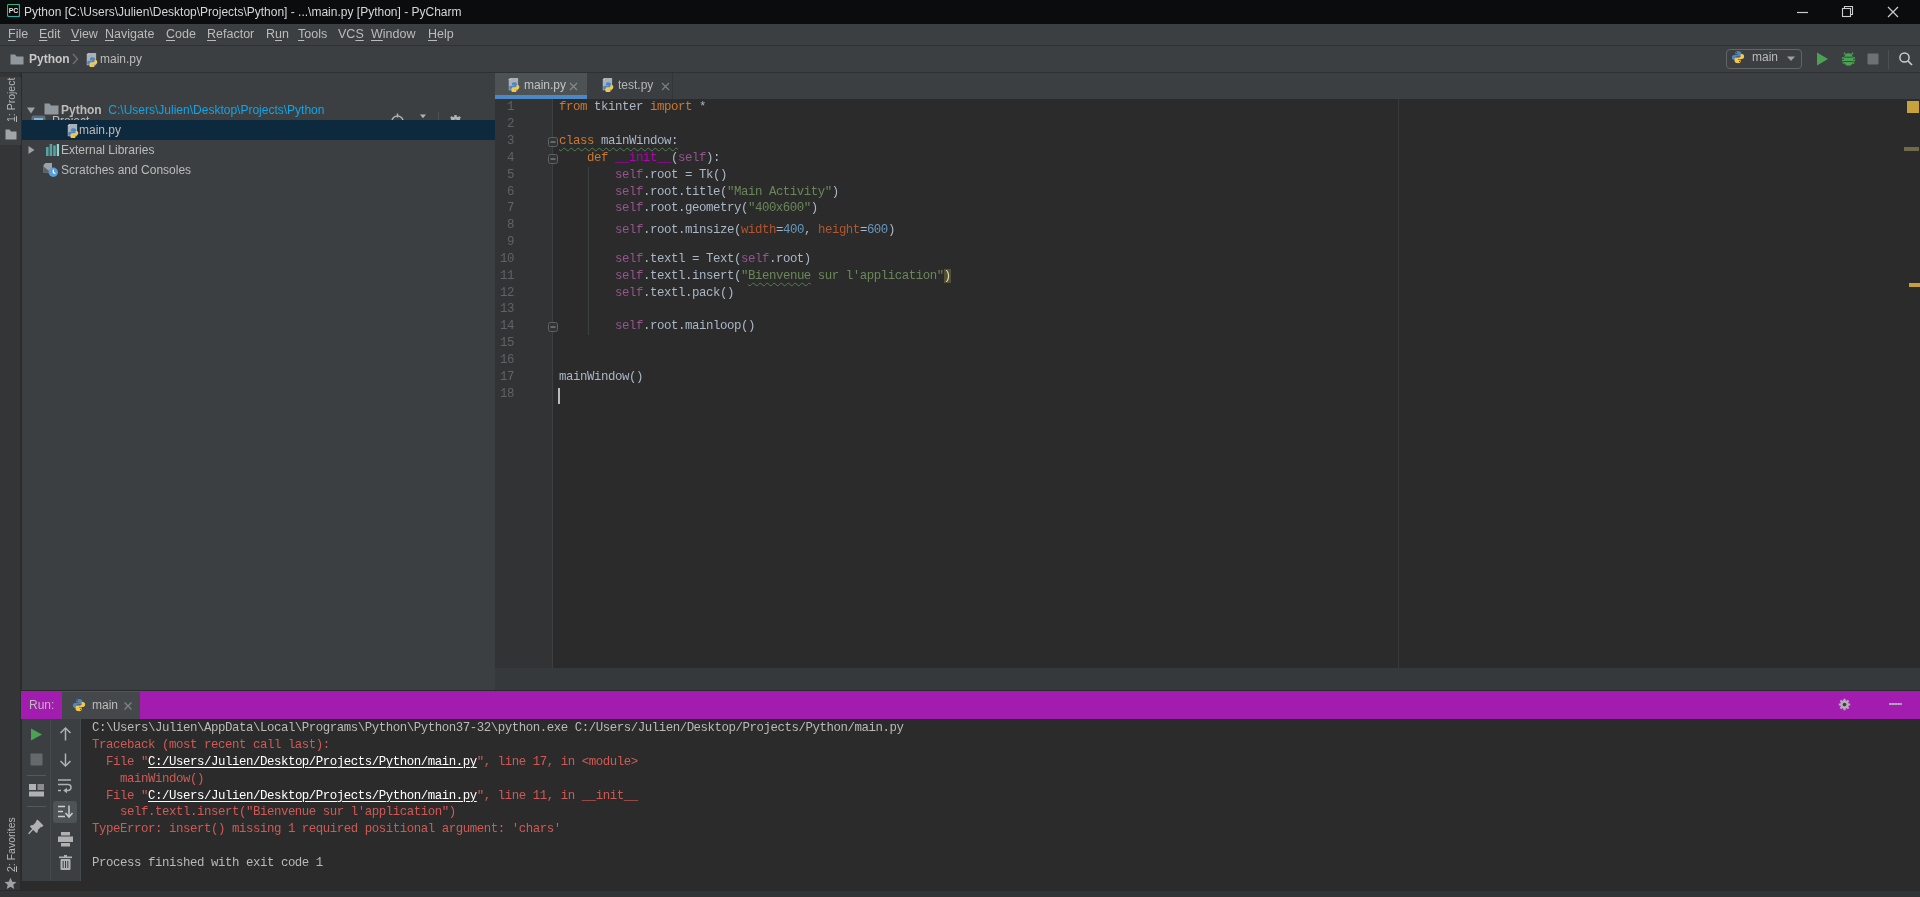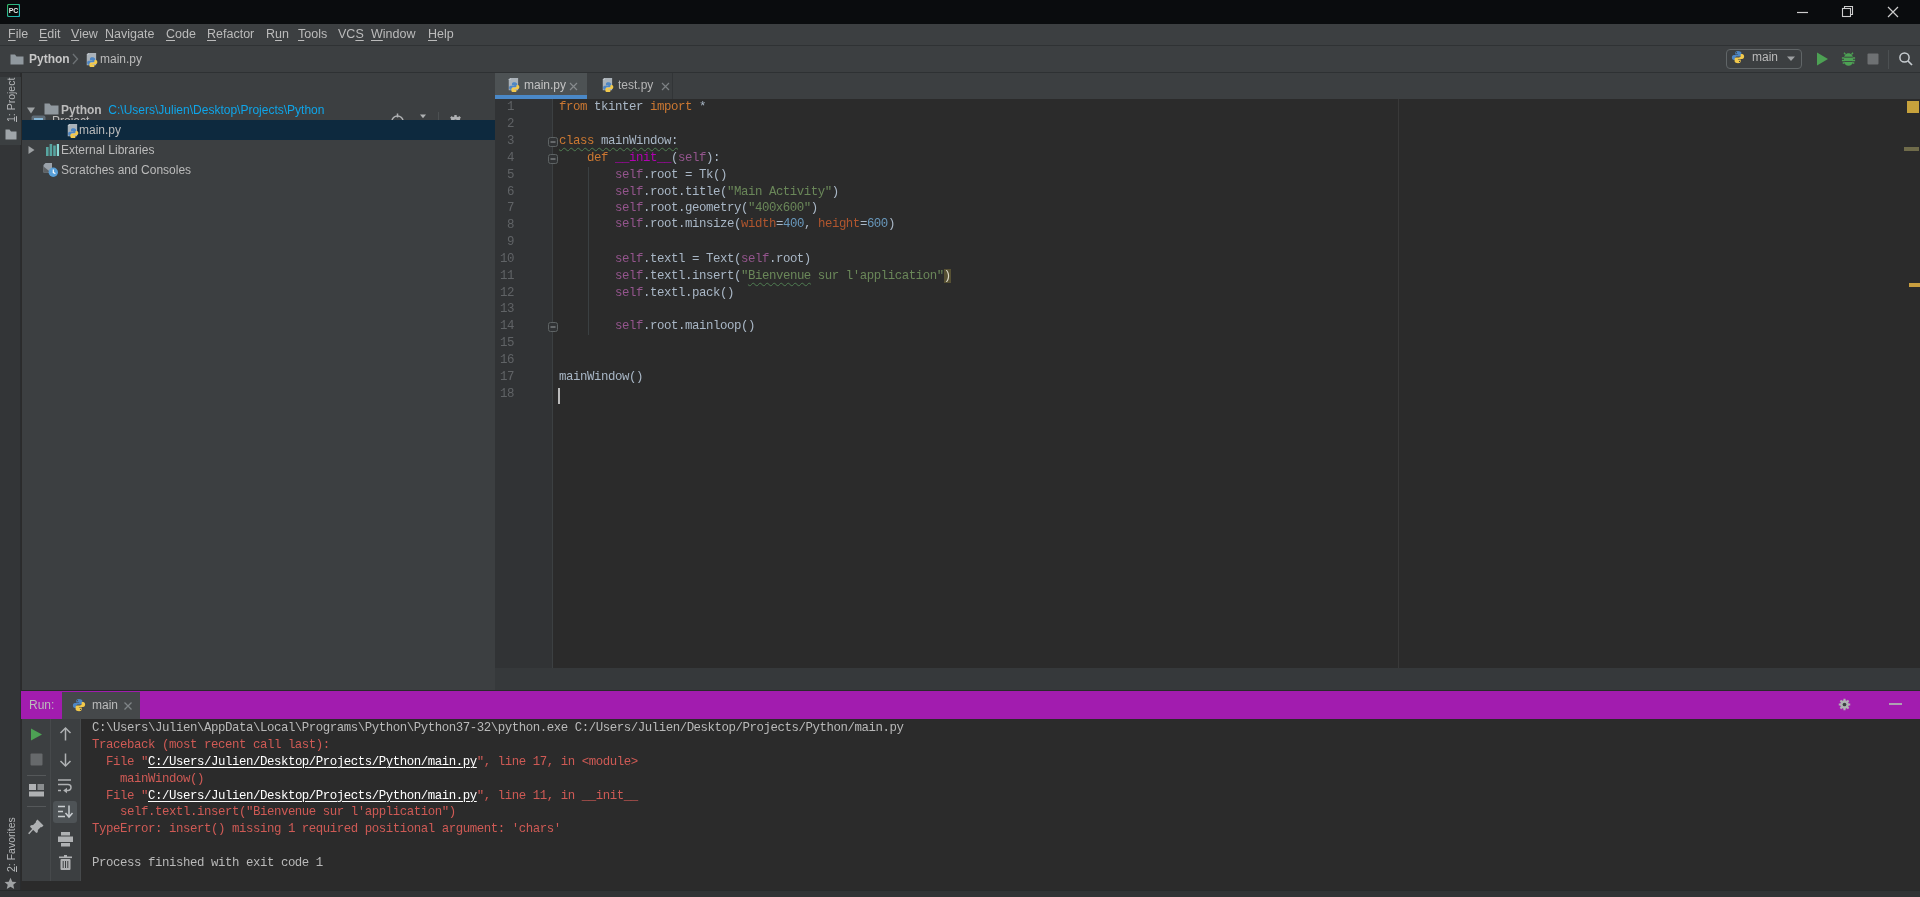--- a/index.html
+++ b/index.html
@@ -53,20 +53,21 @@
     <svg class="abs" style="left:7px;top:4px" width="13" height="13" viewBox="0 0 14 14">
       <defs>
           <linearGradient id="pcg" x1="0" y1="0" x2="1" y2="1">
         <stop offset="0" stop-color="#34b768"></stop>
             <stop offset="1" stop-color="#1fb7c4"></stop>
           </linearGradient>
         </defs>
       <rect x="0.5" y="0.5" width="13" height="13" rx="1.5" fill="#060808" stroke="url(#pcg)" stroke-width="1.4"></rect>
       <text x="7" y="10" text-anchor="middle" font-size="7.5" font-weight="bold" fill="#e9e9e9" font-family="Liberation Sans">PC</text>
     </svg>
+    <div class="abs" id="title-text">Python [C:\Users\Julien\Desktop\Projects\Python] - ...\main.py [Python] - PyCharm</div>
     <svg class="abs" style="left:1796px;top:6px" width="14" height="12" viewBox="0 0 14 12">
         <path d="M1 6.5h11" stroke="#cdcdcd" stroke-width="1.2"></path>
       </svg>
     <svg class="abs" style="left:1841px;top:5px" width="14" height="13" viewBox="0 0 14 13">
         <rect x="1.5" y="3.5" width="8" height="8" fill="none" stroke="#cdcdcd" stroke-width="1.1"></rect>
         <path d="M3.5 3.5 V1.5 H11.5 V9.5 H9.5" fill="none" stroke="#cdcdcd" stroke-width="1.1"></path>
       </svg>
     <svg class="abs" style="left:1886px;top:6px" width="14" height="12" viewBox="0 0 14 12">
         <path d="M2 1 L12 11 M12 1 L2 11" stroke="#cdcdcd" stroke-width="1.2"></path>
       </svg>
@@ -263,21 +264,21 @@
     <div class="ln mono" style="top:236.1px;height:17px;line-height:17px">15</div>
     <div class="ln mono" style="top:253.0px;height:17px;line-height:17px">16</div>
     <div class="ln mono" style="top:269.8px;height:17px;line-height:17px">17</div>
     <div class="ln mono" style="top:286.7px;height:17px;line-height:17px">18</div>
     <div class="cl mono" style="top:0.2px"><span class="k">from</span> tkinter <span class="k">import</span> *</div>
     <div class="cl mono" style="top:33.9px"><span class="wave"><span class="k">class</span> mainWindow:</span></div>
     <div class="cl mono" style="top:50.8px">    <span class="k">def</span> <span class="mg">__init__</span>(<span class="s">self</span>):</div>
     <div class="cl mono" style="top:67.6px">        <span class="s">self</span>.root = Tk()</div>
     <div class="cl mono" style="top:84.5px">        <span class="s">self</span>.root.title(<span class="st">"Main Activity"</span>)</div>
     <div class="cl mono" style="top:101.3px">        <span class="s">self</span>.root.geometry(<span class="st">"400x600"</span>)</div>
-    <div class="cl mono" style="top:117px">        <span class="s">self</span>.root.minsize(<span class="kw">width</span>=<span class="n">400</span>, <span class="kw">height</span>=<span class="n">600</span>)</div>
+    <div class="cl mono" style="top:123px">        <span class="s">self</span>.root.minsize(<span class="kw">width</span>=<span class="n">400</span>, <span class="kw">height</span>=<span class="n">600</span>)</div>
     <div class="cl mono" style="top:151.8px">        <span class="s">self</span>.textl = Text(<span class="s">self</span>.root)</div>
     <div class="cl mono" style="top:168.7px">        <span class="s">self</span>.textl.insert(<span class="st">"<span class="wave">Bienvenue</span> sur l'application"</span><span style="background:#565033;color:#d8d5c3">)</span></div>
     <div class="cl mono" style="top:185.6px">        <span class="s">self</span>.textl.pack()</div>
     <div class="cl mono" style="top:219.2px">        <span class="s">self</span>.root.mainloop()</div>
     <div class="cl mono" style="top:269.8px">mainWindow()</div>
     <svg class="abs" style="left:53px;top:37.9px" width="10" height="10" viewBox="0 0 10 10">
           <rect x="0.5" y="0.5" width="9" height="9" rx="2" fill="#313335" stroke="#5e6364" stroke-width="1"></rect>
           <path d="M2.5 5h5" stroke="#9da1a3" stroke-width="1"></path>
         </svg>
     <svg class="abs" style="left:53px;top:54.8px" width="10" height="10" viewBox="0 0 10 10">

